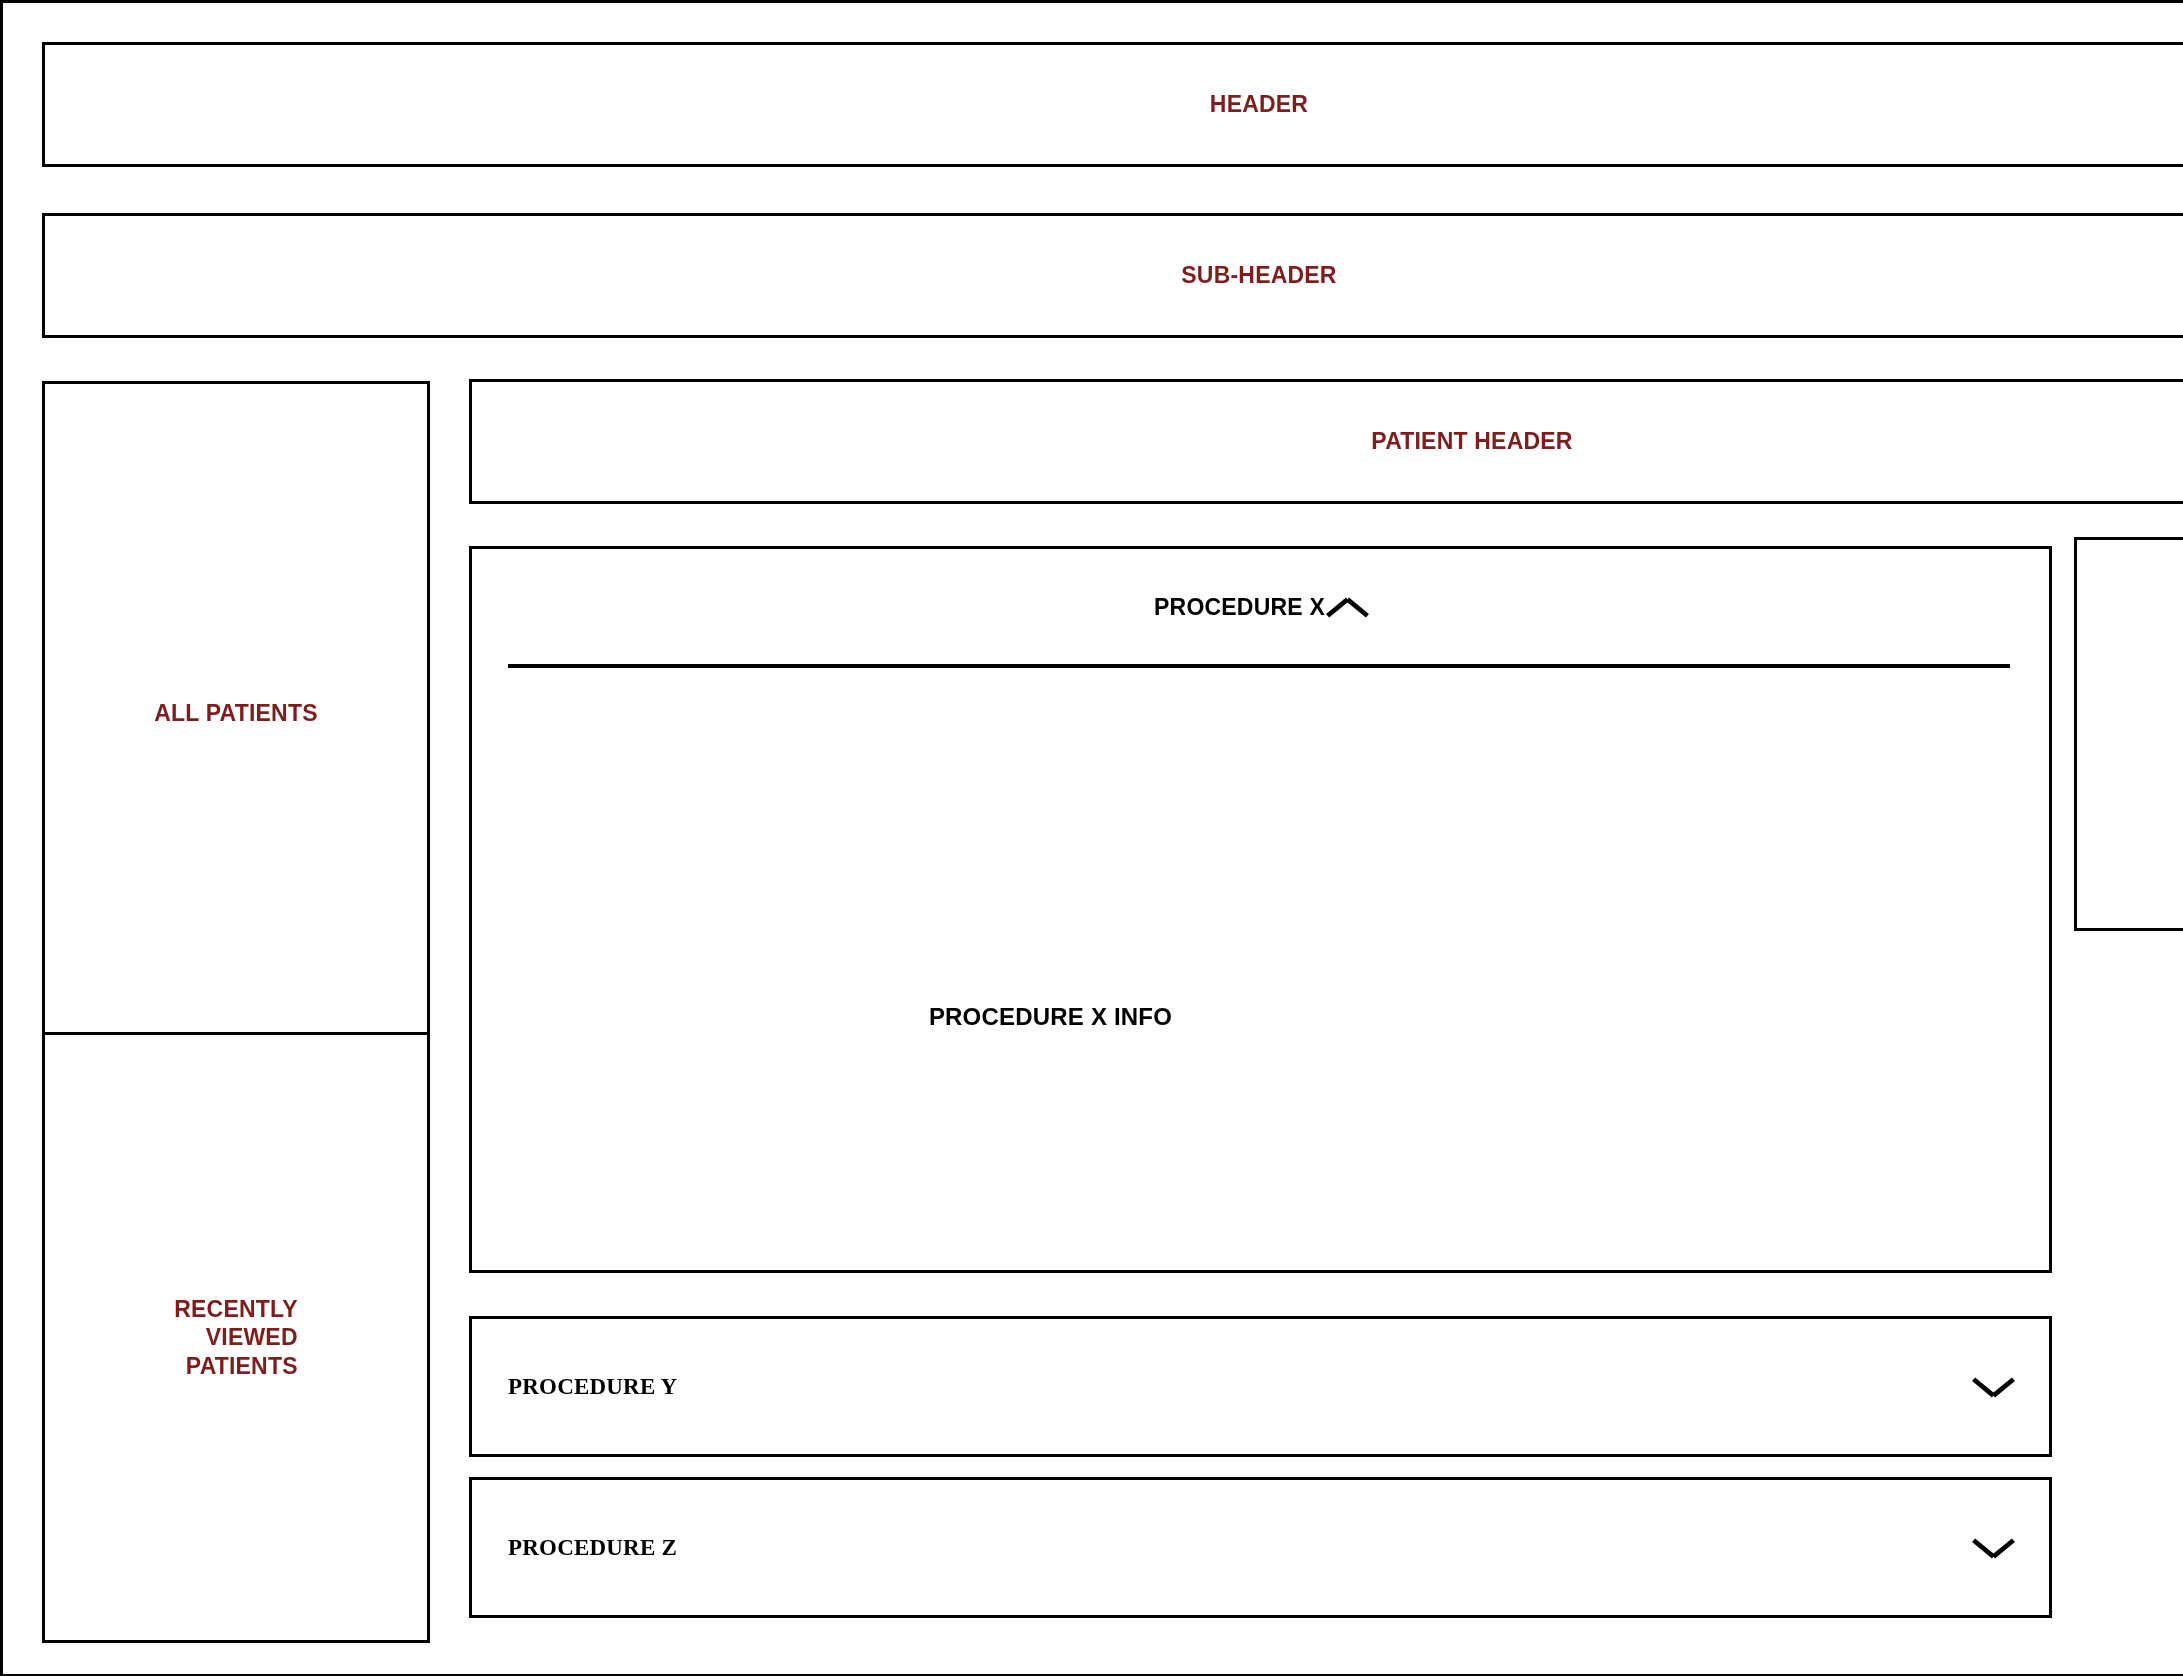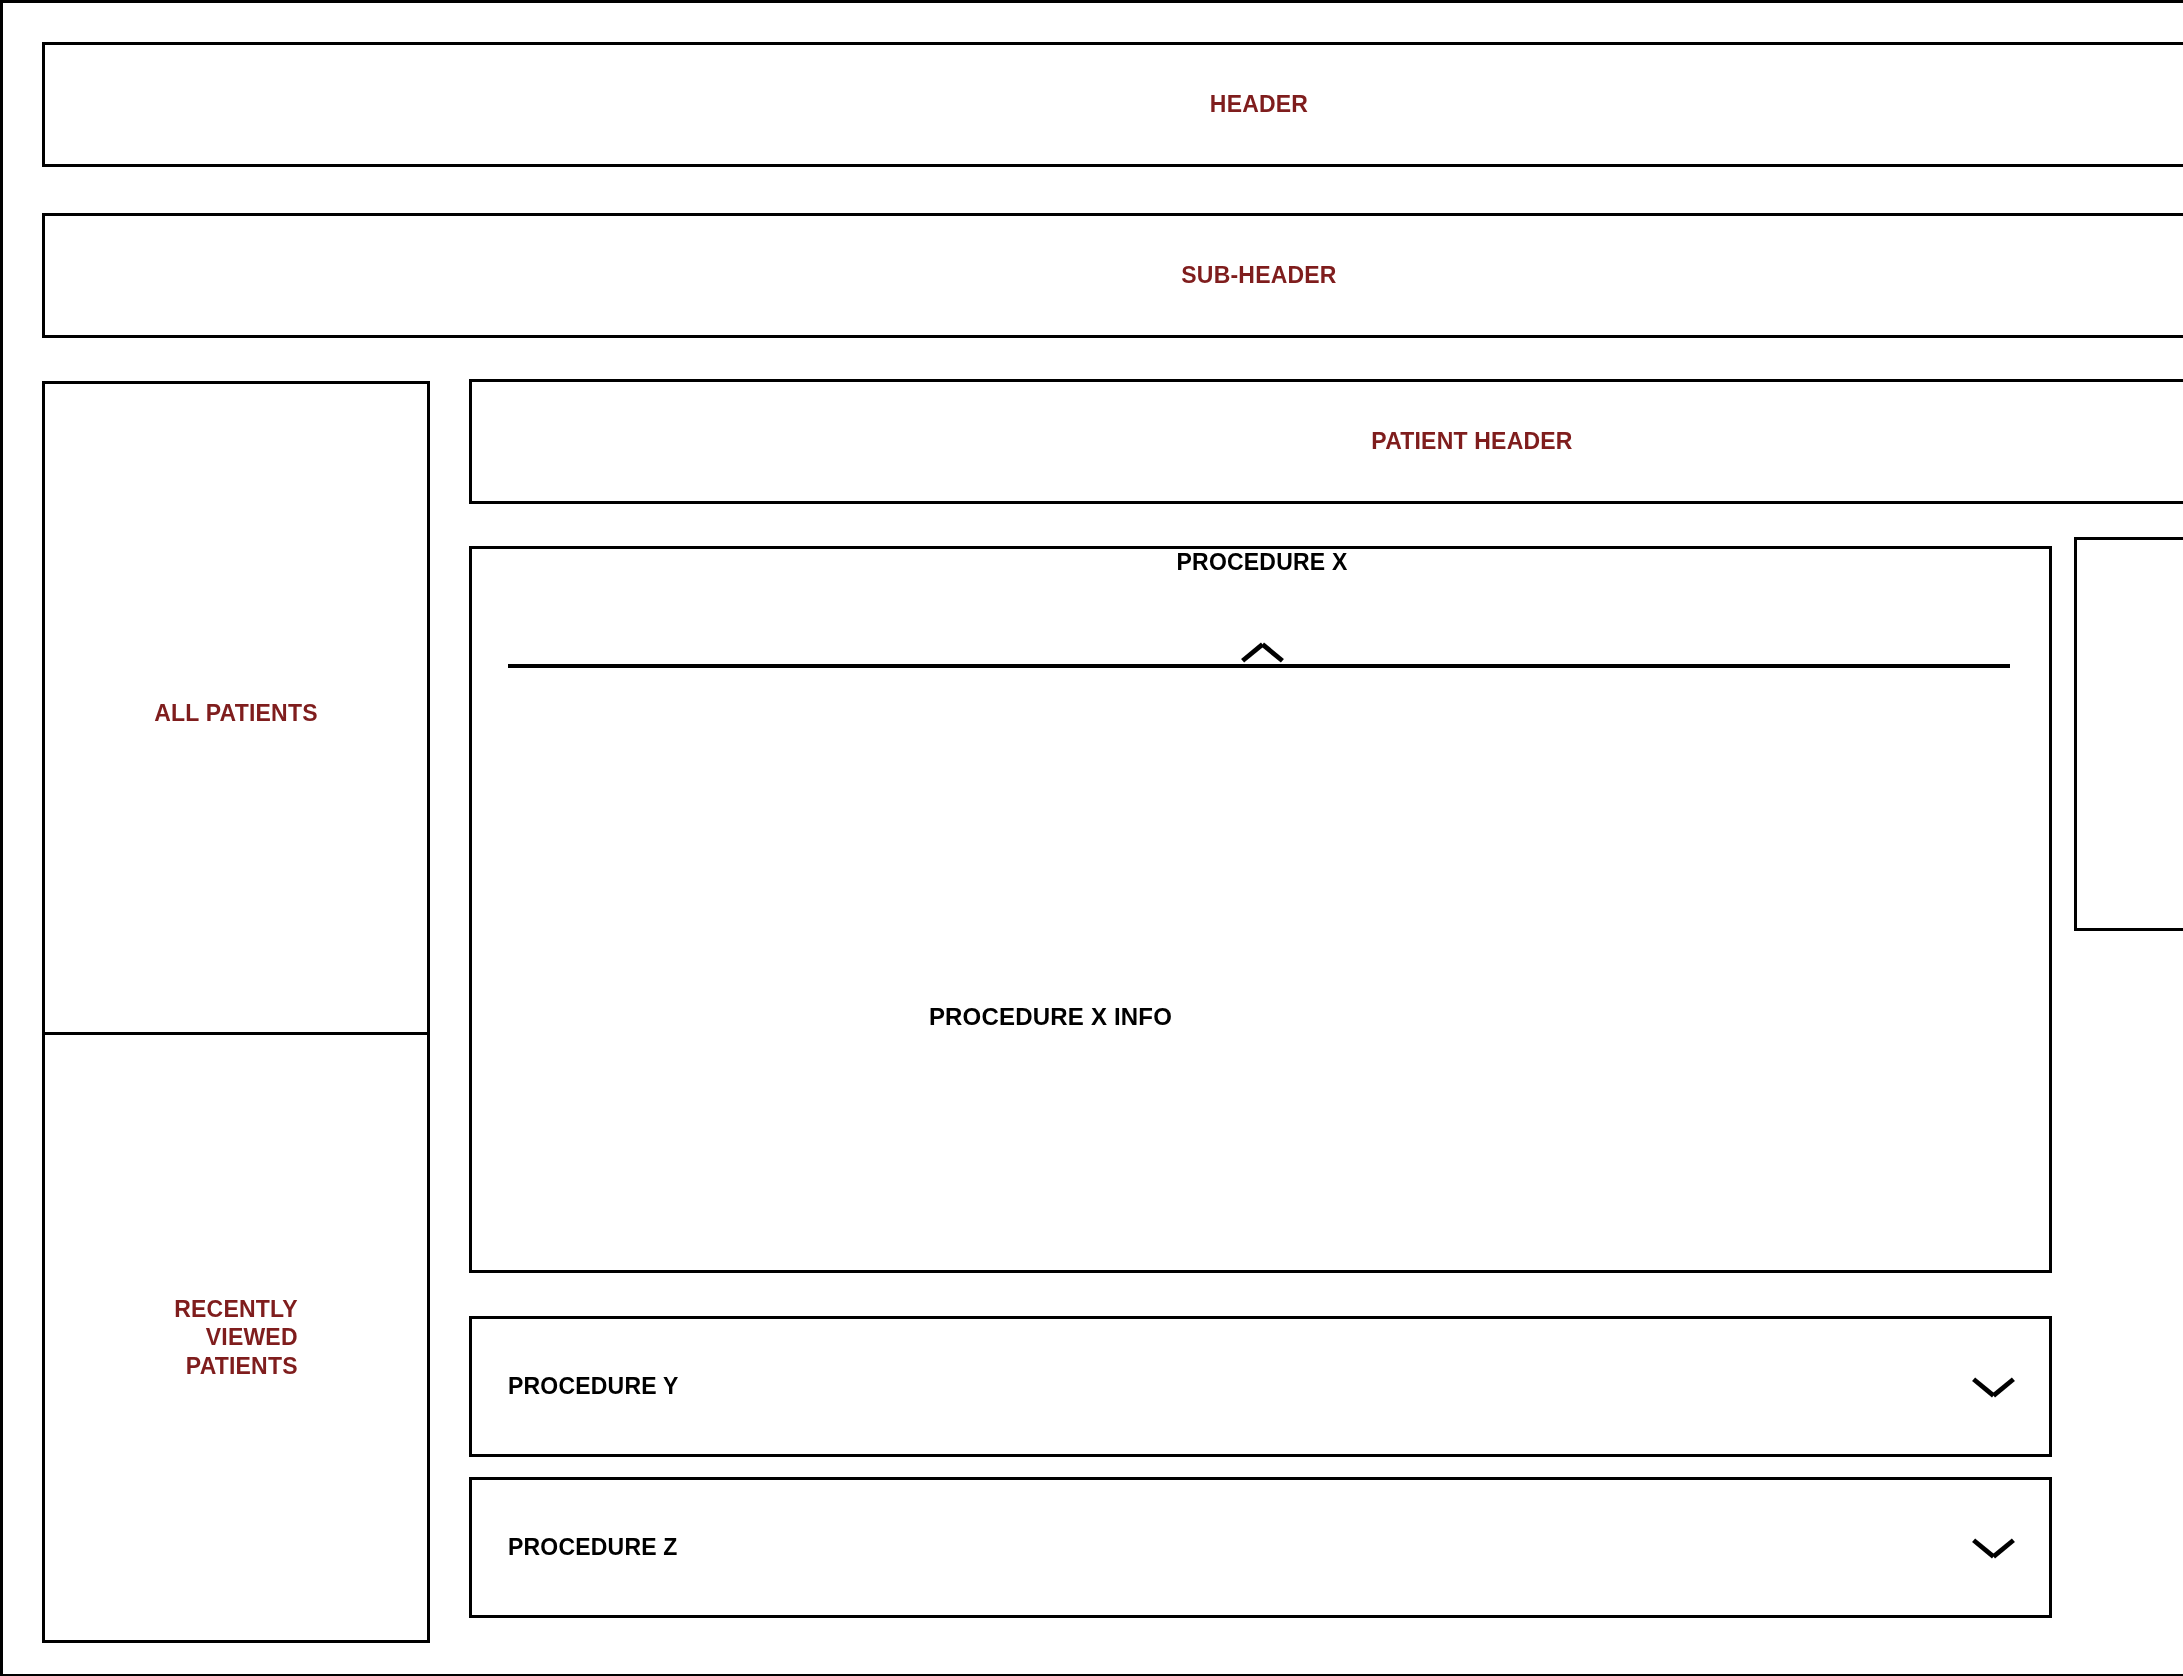--- a/index.html
+++ b/index.html
@@ -66,24 +66,23 @@
     display: block;
     padding: 0;
   }
   #procedure-x-headerrow {
     position: absolute;
     left: 0; top: 0;
     width: 100%;
     height: 117px;
     display: flex;
     align-items: center;
-    justify-content: space-between;
+    justify-content: center;
     padding: 0 33px 0 36px;
     box-sizing: border-box;
-    flex-direction: column;
   }
   #procedure-x-title {
     font-weight: bold;
     font-size: 23px;
     letter-spacing: 0.2px;
   }
   #procedure-x-divider {
     position: absolute;
     left: 36px;
     top: 115px;
@@ -123,20 +122,21 @@
     justify-content: space-between;
     padding: 0 33px 0 36px;
     box-sizing: border-box;
   }
   #procedure-y-row { top: 1313px; }
   #procedure-z-row { top: 1474px; }
   .procedure-row-title {
     font-weight: bold;
     font-size: 23px;
     letter-spacing: 0.2px;
+    font-family: Liberation Serif, serif;
   }
 
   
   .chevron {
     width: 45px;
     height: 26px;
     flex: none;
     display: block;
   }
   .chevron line {

